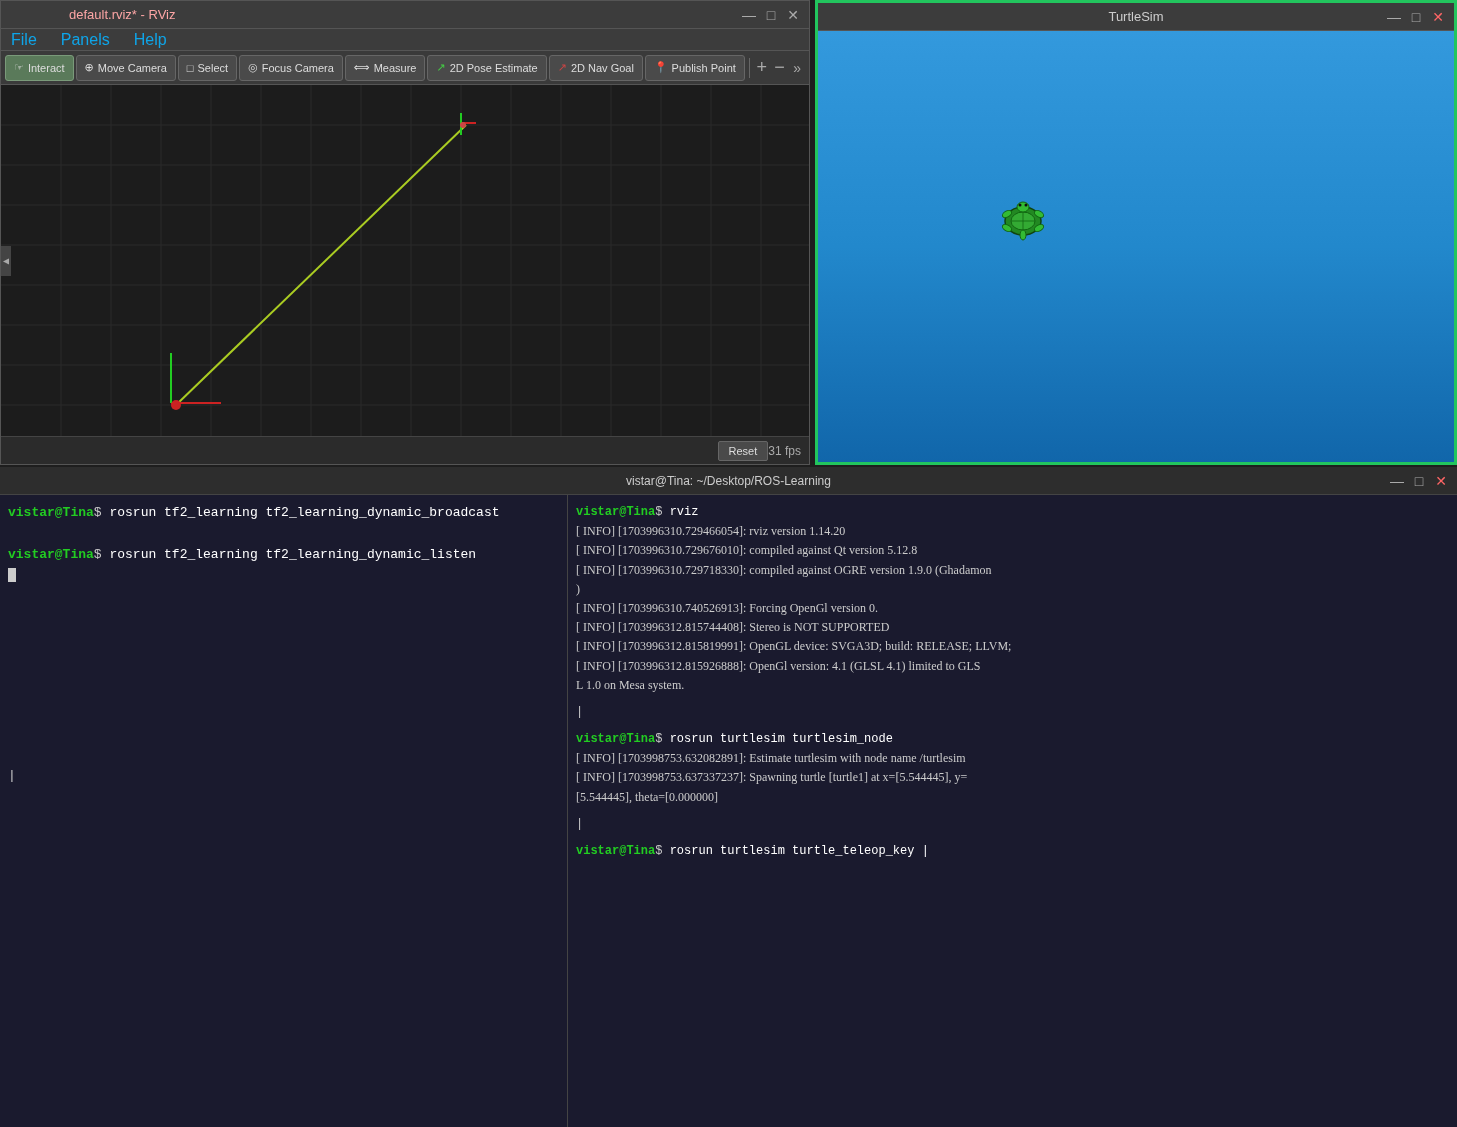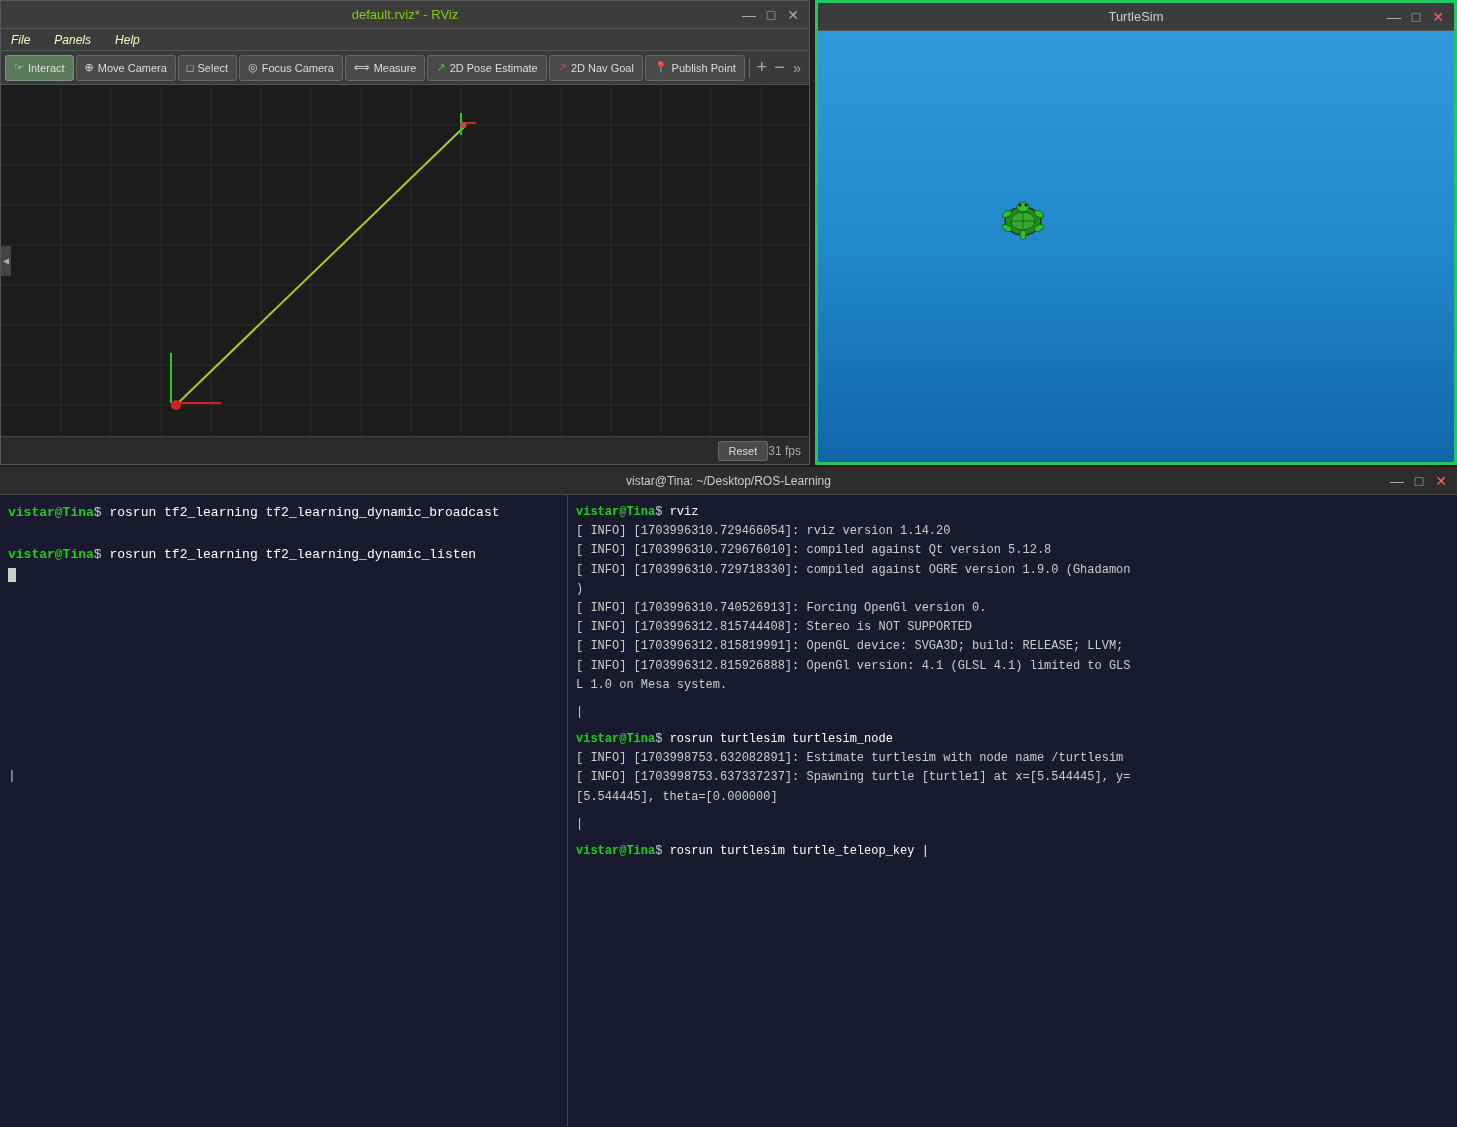--- a/index.html
+++ b/index.html
@@ -26,25 +26,24 @@
       height: 28px;
       background: #3c3c3c;
       display: flex;
       align-items: center;
       justify-content: space-between;
       padding: 0 8px;
       border-bottom: 1px solid #555;
     }
 
     #rviz-title-text {
-      color: #84cc16;
+      color: #fca5a5;
       font-size: 13px;
       font-family: sans-serif;
       flex: 1;
-      text-align: center;
     }
 
     .window-controls {
       display: flex;
       gap: 6px;
       align-items: center;
     }
 
     .win-btn {
       width: 16px;
@@ -63,26 +62,25 @@
       height: 22px;
       background: #3c3c3c;
       display: flex;
       align-items: center;
       padding: 0 4px;
       border-bottom: 1px solid #555;
       gap: 12px;
     }
 
     .menu-item {
-      color: #fef9c3;
-      font-size: 12px;
+      color: #0ea5e9;
+      font-size: 16px;
       font-family: sans-serif;
       padding: 2px 6px;
       cursor: pointer;
-      font-style: italic;
     }
 
     #rviz-toolbar {
       height: 34px;
       background: #3a3a3a;
       display: flex;
       align-items: center;
       padding: 0 4px;
       gap: 2px;
       border-bottom: 1px solid #555;
@@ -293,20 +291,21 @@
     }
 
     .term-cmd {
       color: #ffffff;
     }
 
     .term-info {
       color: #cccccc;
       font-size: 12px;
       line-height: 1.5;
+      font-family: Liberation Serif, serif;
     }
 
     .cursor-block {
       display: inline-block;
       width: 8px;
       height: 14px;
       background: #cccccc;
       vertical-align: middle;
     }
 

